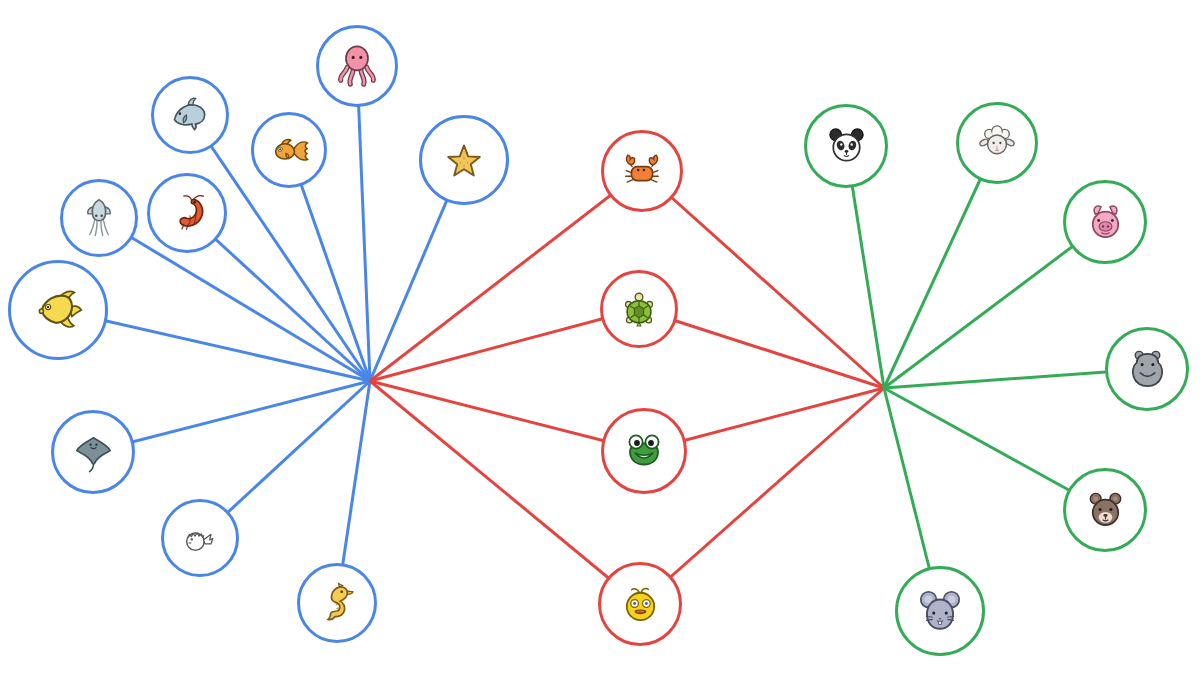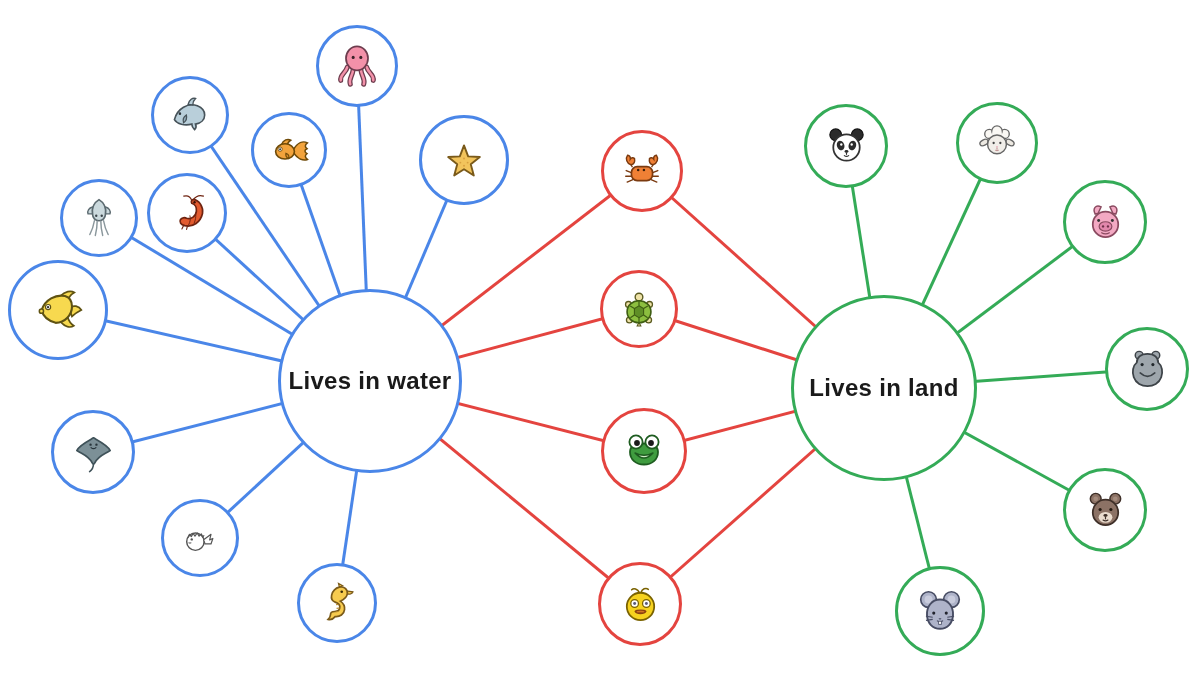--- a/index.html
+++ b/index.html
@@ -310,19 +310,13 @@
           <circle cx="35" cy="13" r="3.8" fill="#C9CCDD"></circle>
           <path d="M24 13 C32 13 37 20 36.5 28 C36 36 31 41 24 41 C17 41 12 36 11.5 28 C11 20 16 13 24 13 Z" fill="#AEB3C9" stroke="#474c63" stroke-width="1.8"></path>
           <circle cx="18" cy="26" r="1.5" fill="#22242e"></circle>
           <circle cx="30" cy="26" r="1.5" fill="#22242e"></circle>
           <path d="M10.5 29 L17 30 M10.5 33 L17 32 M37.5 29 L31 30 M37.5 33 L31 32" stroke="#474c63" stroke-width="1.1" fill="none"></path>
           <path d="M22.5 31 L25.5 31 L24 32.6 Z" fill="#474c63"></path>
           <path d="M21.5 33.5 Q24 35.8 26.5 33.5" fill="none" stroke="#474c63" stroke-width="1.2" stroke-linecap="round"></path>
           <rect x="22.7" y="33.8" width="2.6" height="3" fill="#fff" stroke="#474c63" stroke-width="0.8"></rect>
         </svg></div>
     </div>
-    <div class="node" style="left: 278px; top: 289px; width: 184px; height: 184px; border-color: rgb(74, 134, 232);">
-      <div class="hub-label">Lives in water</div>
-    </div>
-    <div class="node" style="left: 791px; top: 295px; width: 186px; height: 186px; border-color: rgb(52, 171, 87);">
-      <div class="hub-label">Lives in land</div>
-    </div>
   </div>
 
 </body></html>

